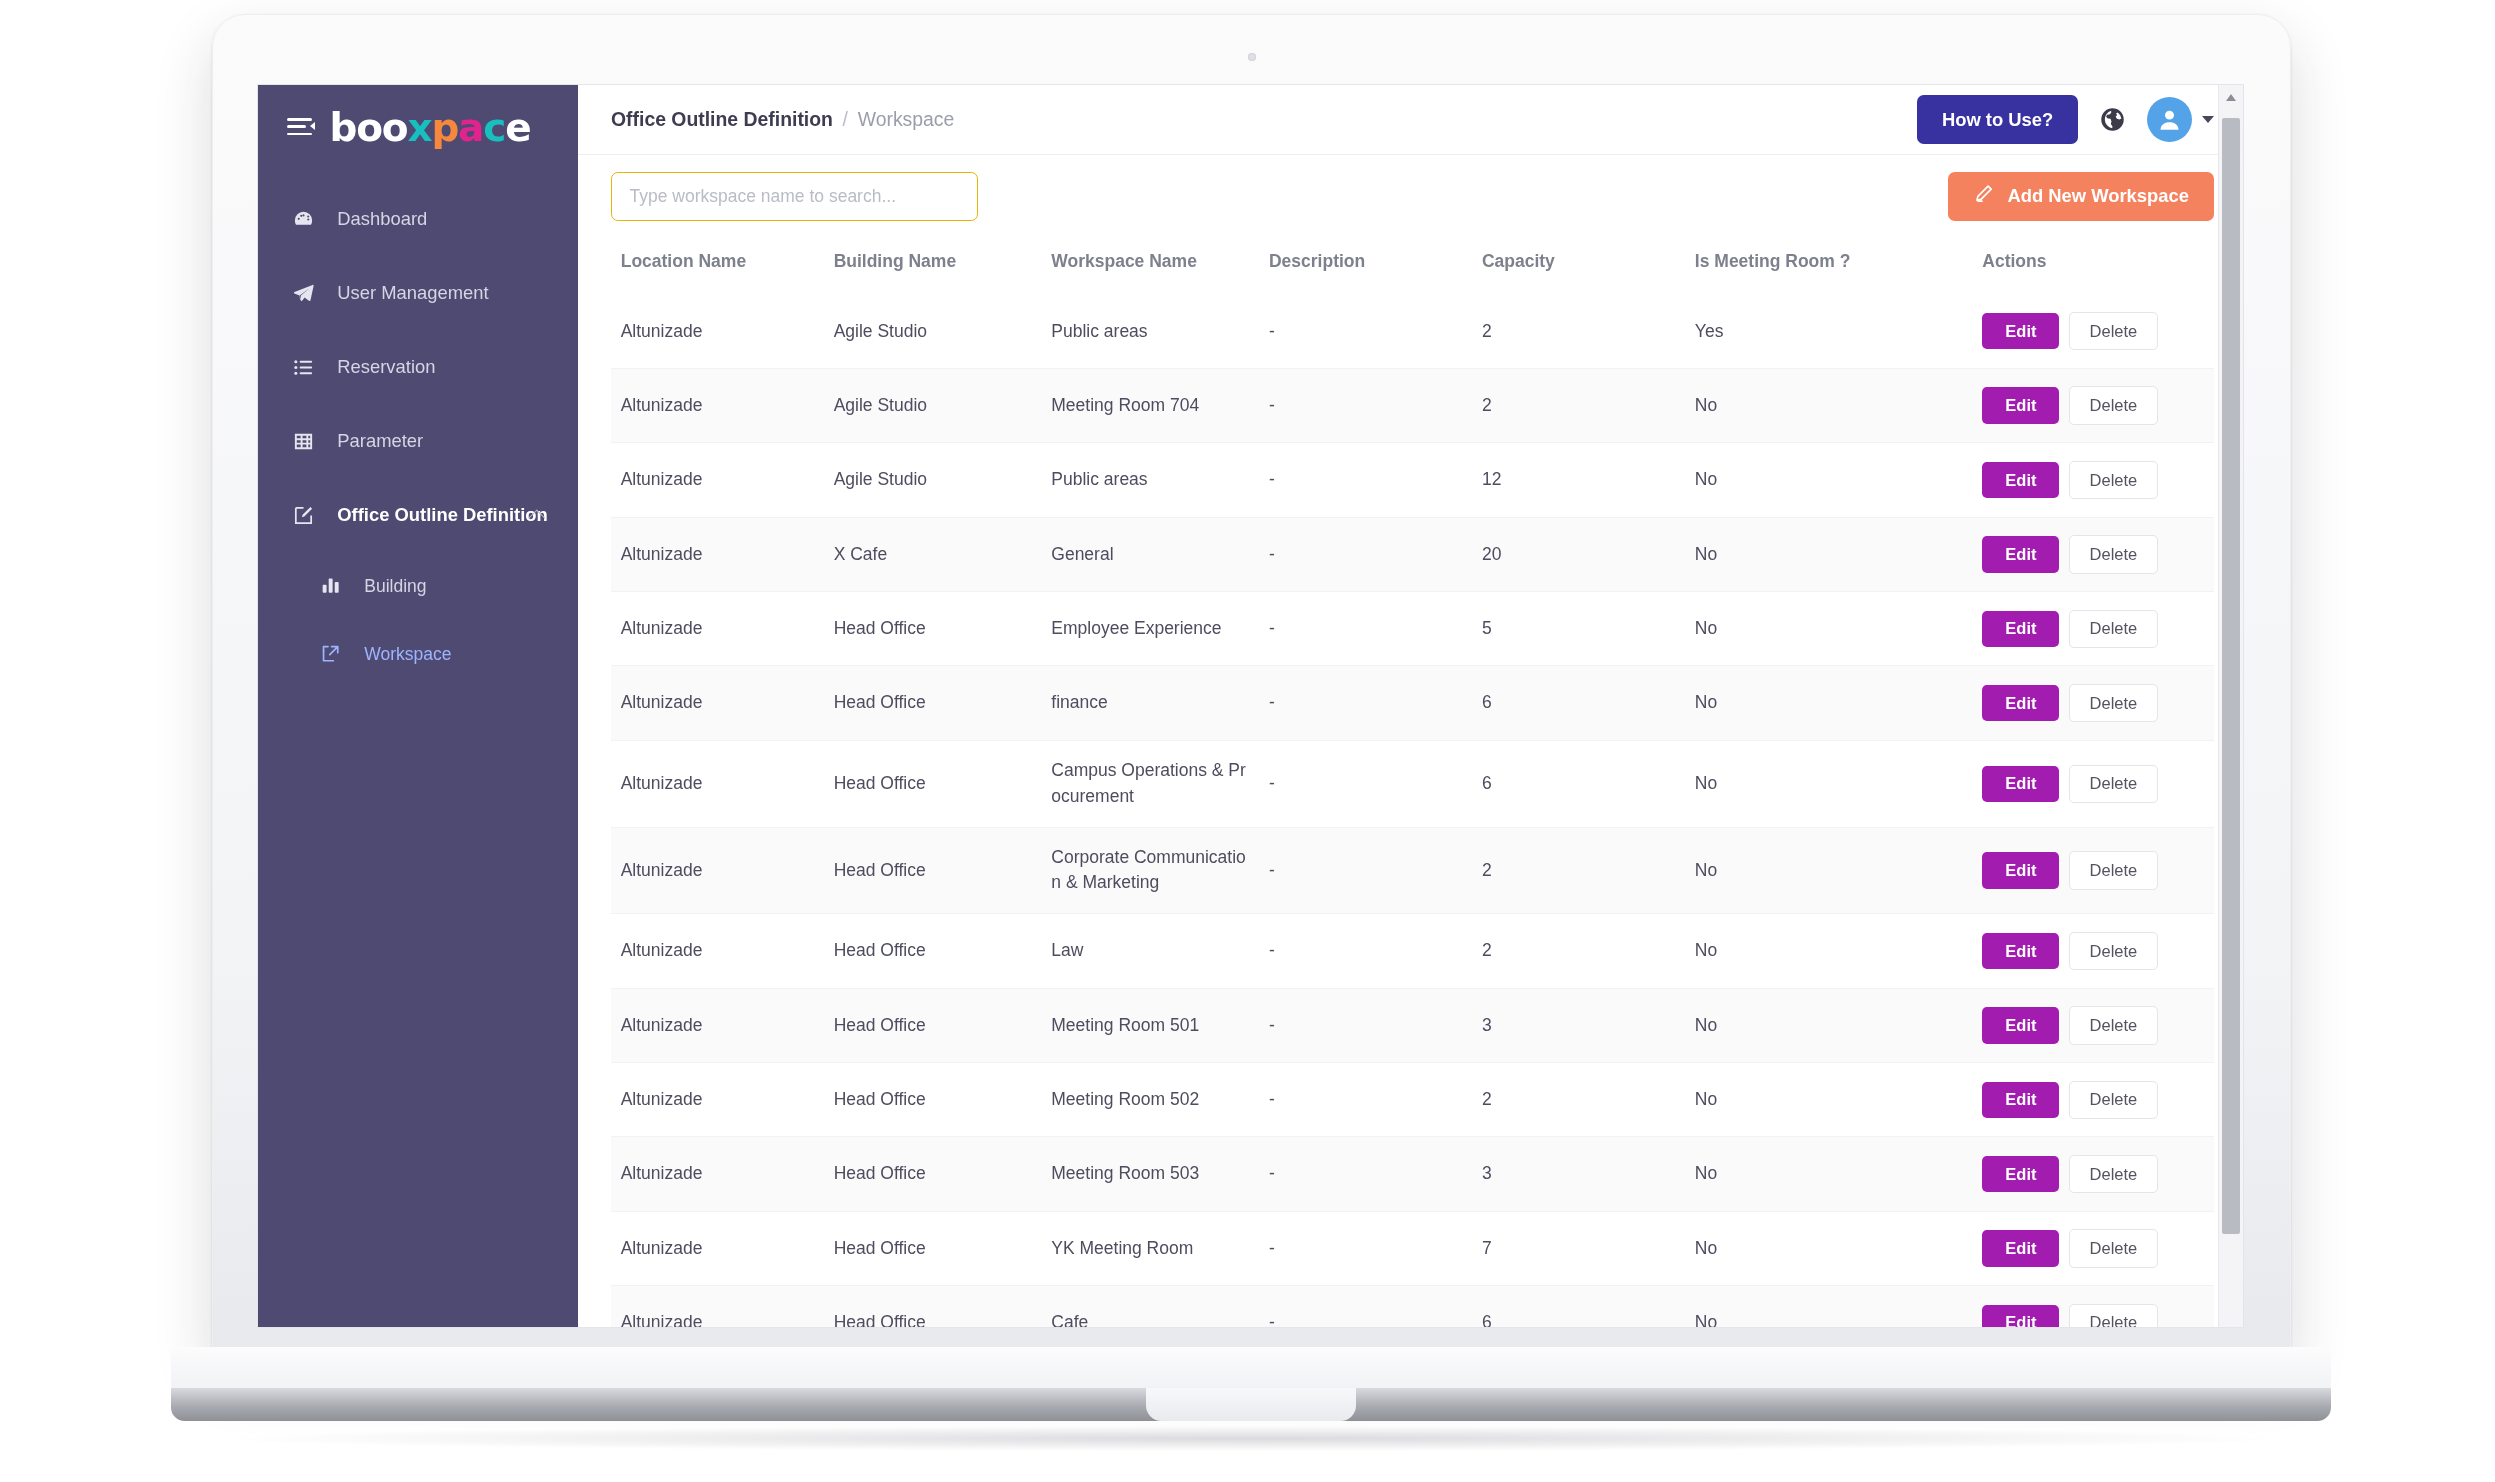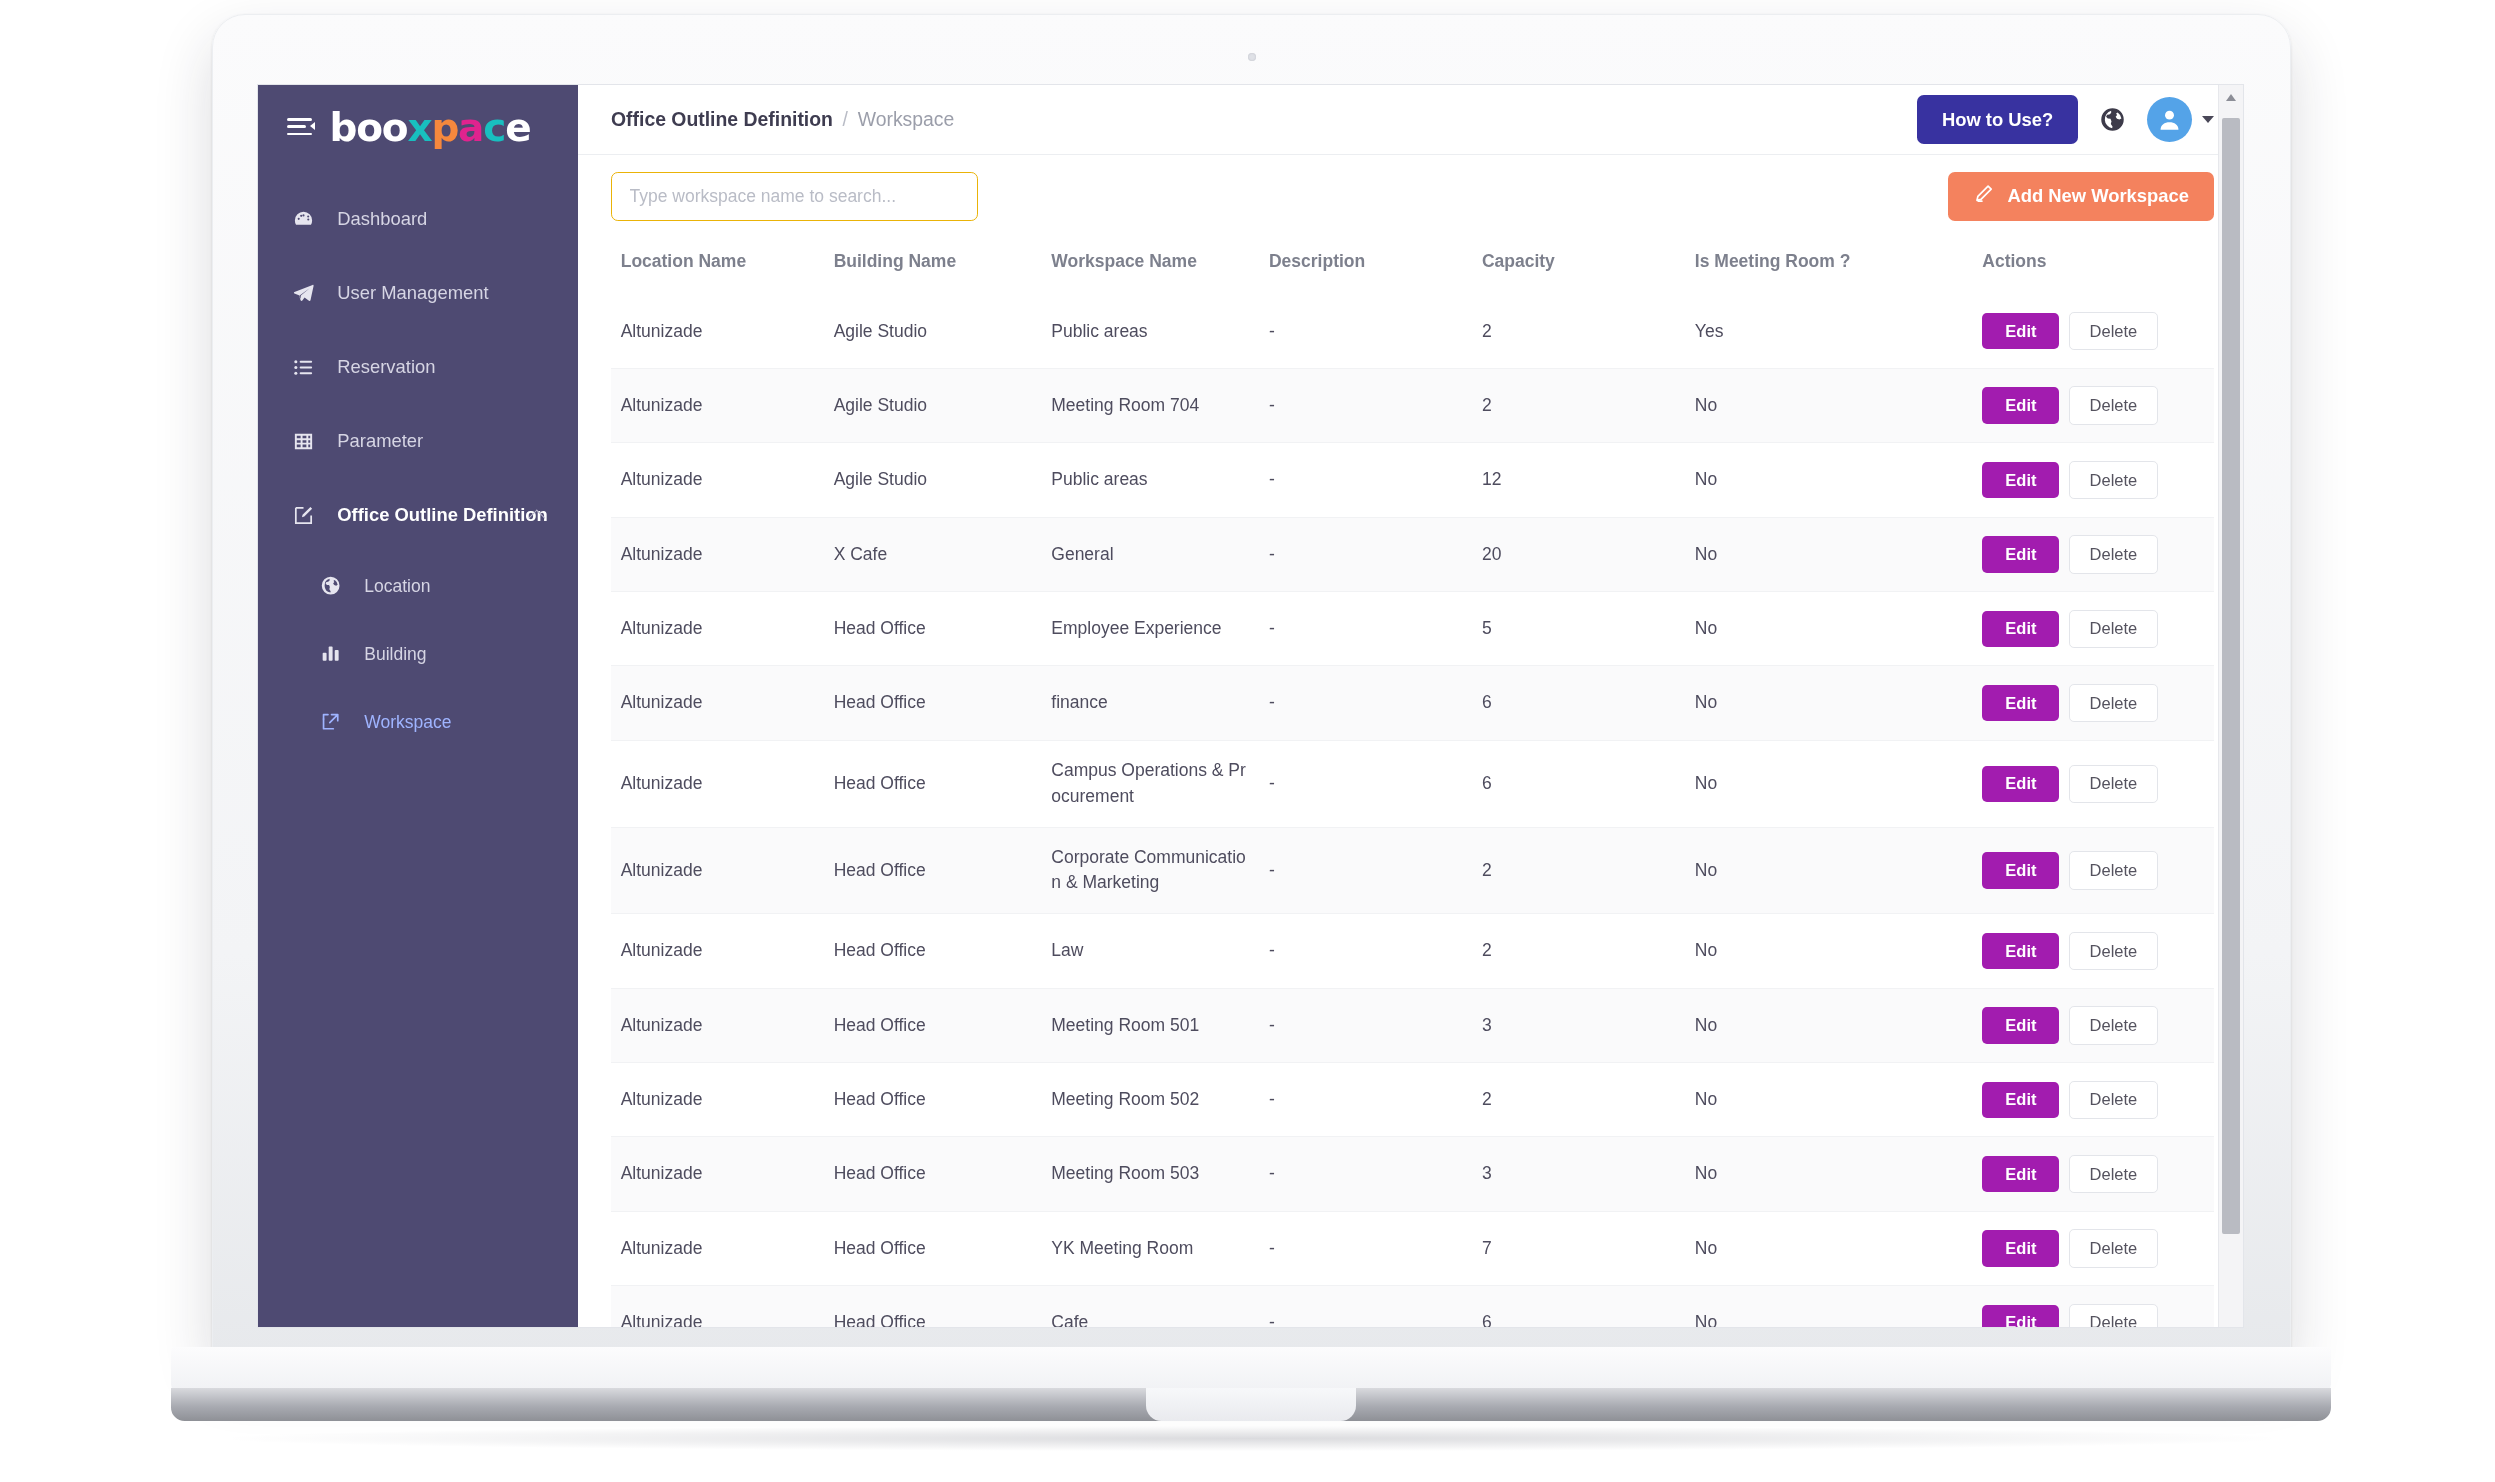--- a/index.html
+++ b/index.html
@@ -457,28 +457,20 @@
                   <path d="M4 4h8M4 4v16h16v-8"></path>
                   <path d="M19.2 3.1 21 4.9l-8.2 8.2-2.4.6.6-2.4 8.2-8.2z" fill="currentColor" stroke="none"></path>
                 </svg>
             </span>
             <span>Office Outline Definition</span>
             <span class="caret"></span>
           </div>
 
           <div class="subnav">
 
-            <div class="nav-item">
-              <span class="nav-ico">
-                <svg width="21.3" height="21.3" viewBox="0 0 24 24" fill="currentColor">
-                    <path d="M12 2a10 10 0 1 0 0 20 10 10 0 0 0 0-20zm-1.2 2.3v2l-1.6 1.2-2 .3-.9 1.7 1.5 1.7 2.4.2.9 2.2-.6 2.4 1.5 2.2-.3 1.6A8 8 0 0 1 10.8 4.3zm5.8 1.4A8 8 0 0 1 19.9 11l-1.7 1-2.2-.6-1.2-1.9 1.3-1.5-.9-1.4 1.4-.9z"></path>
-                  </svg>
-              </span>
-              <span>Location</span>
-            </div>
 
             <div class="nav-item">
               <span class="nav-ico">
                 <svg width="21.3" height="21.3" viewBox="0 0 24 24" fill="currentColor">
                     <rect x="3" y="11" width="4.4" height="9" rx="1"></rect>
                     <rect x="9.8" y="4" width="4.4" height="16" rx="1"></rect>
                     <rect x="16.6" y="8" width="4.4" height="12" rx="1"></rect>
                   </svg>
               </span>
               <span>Building</span>

